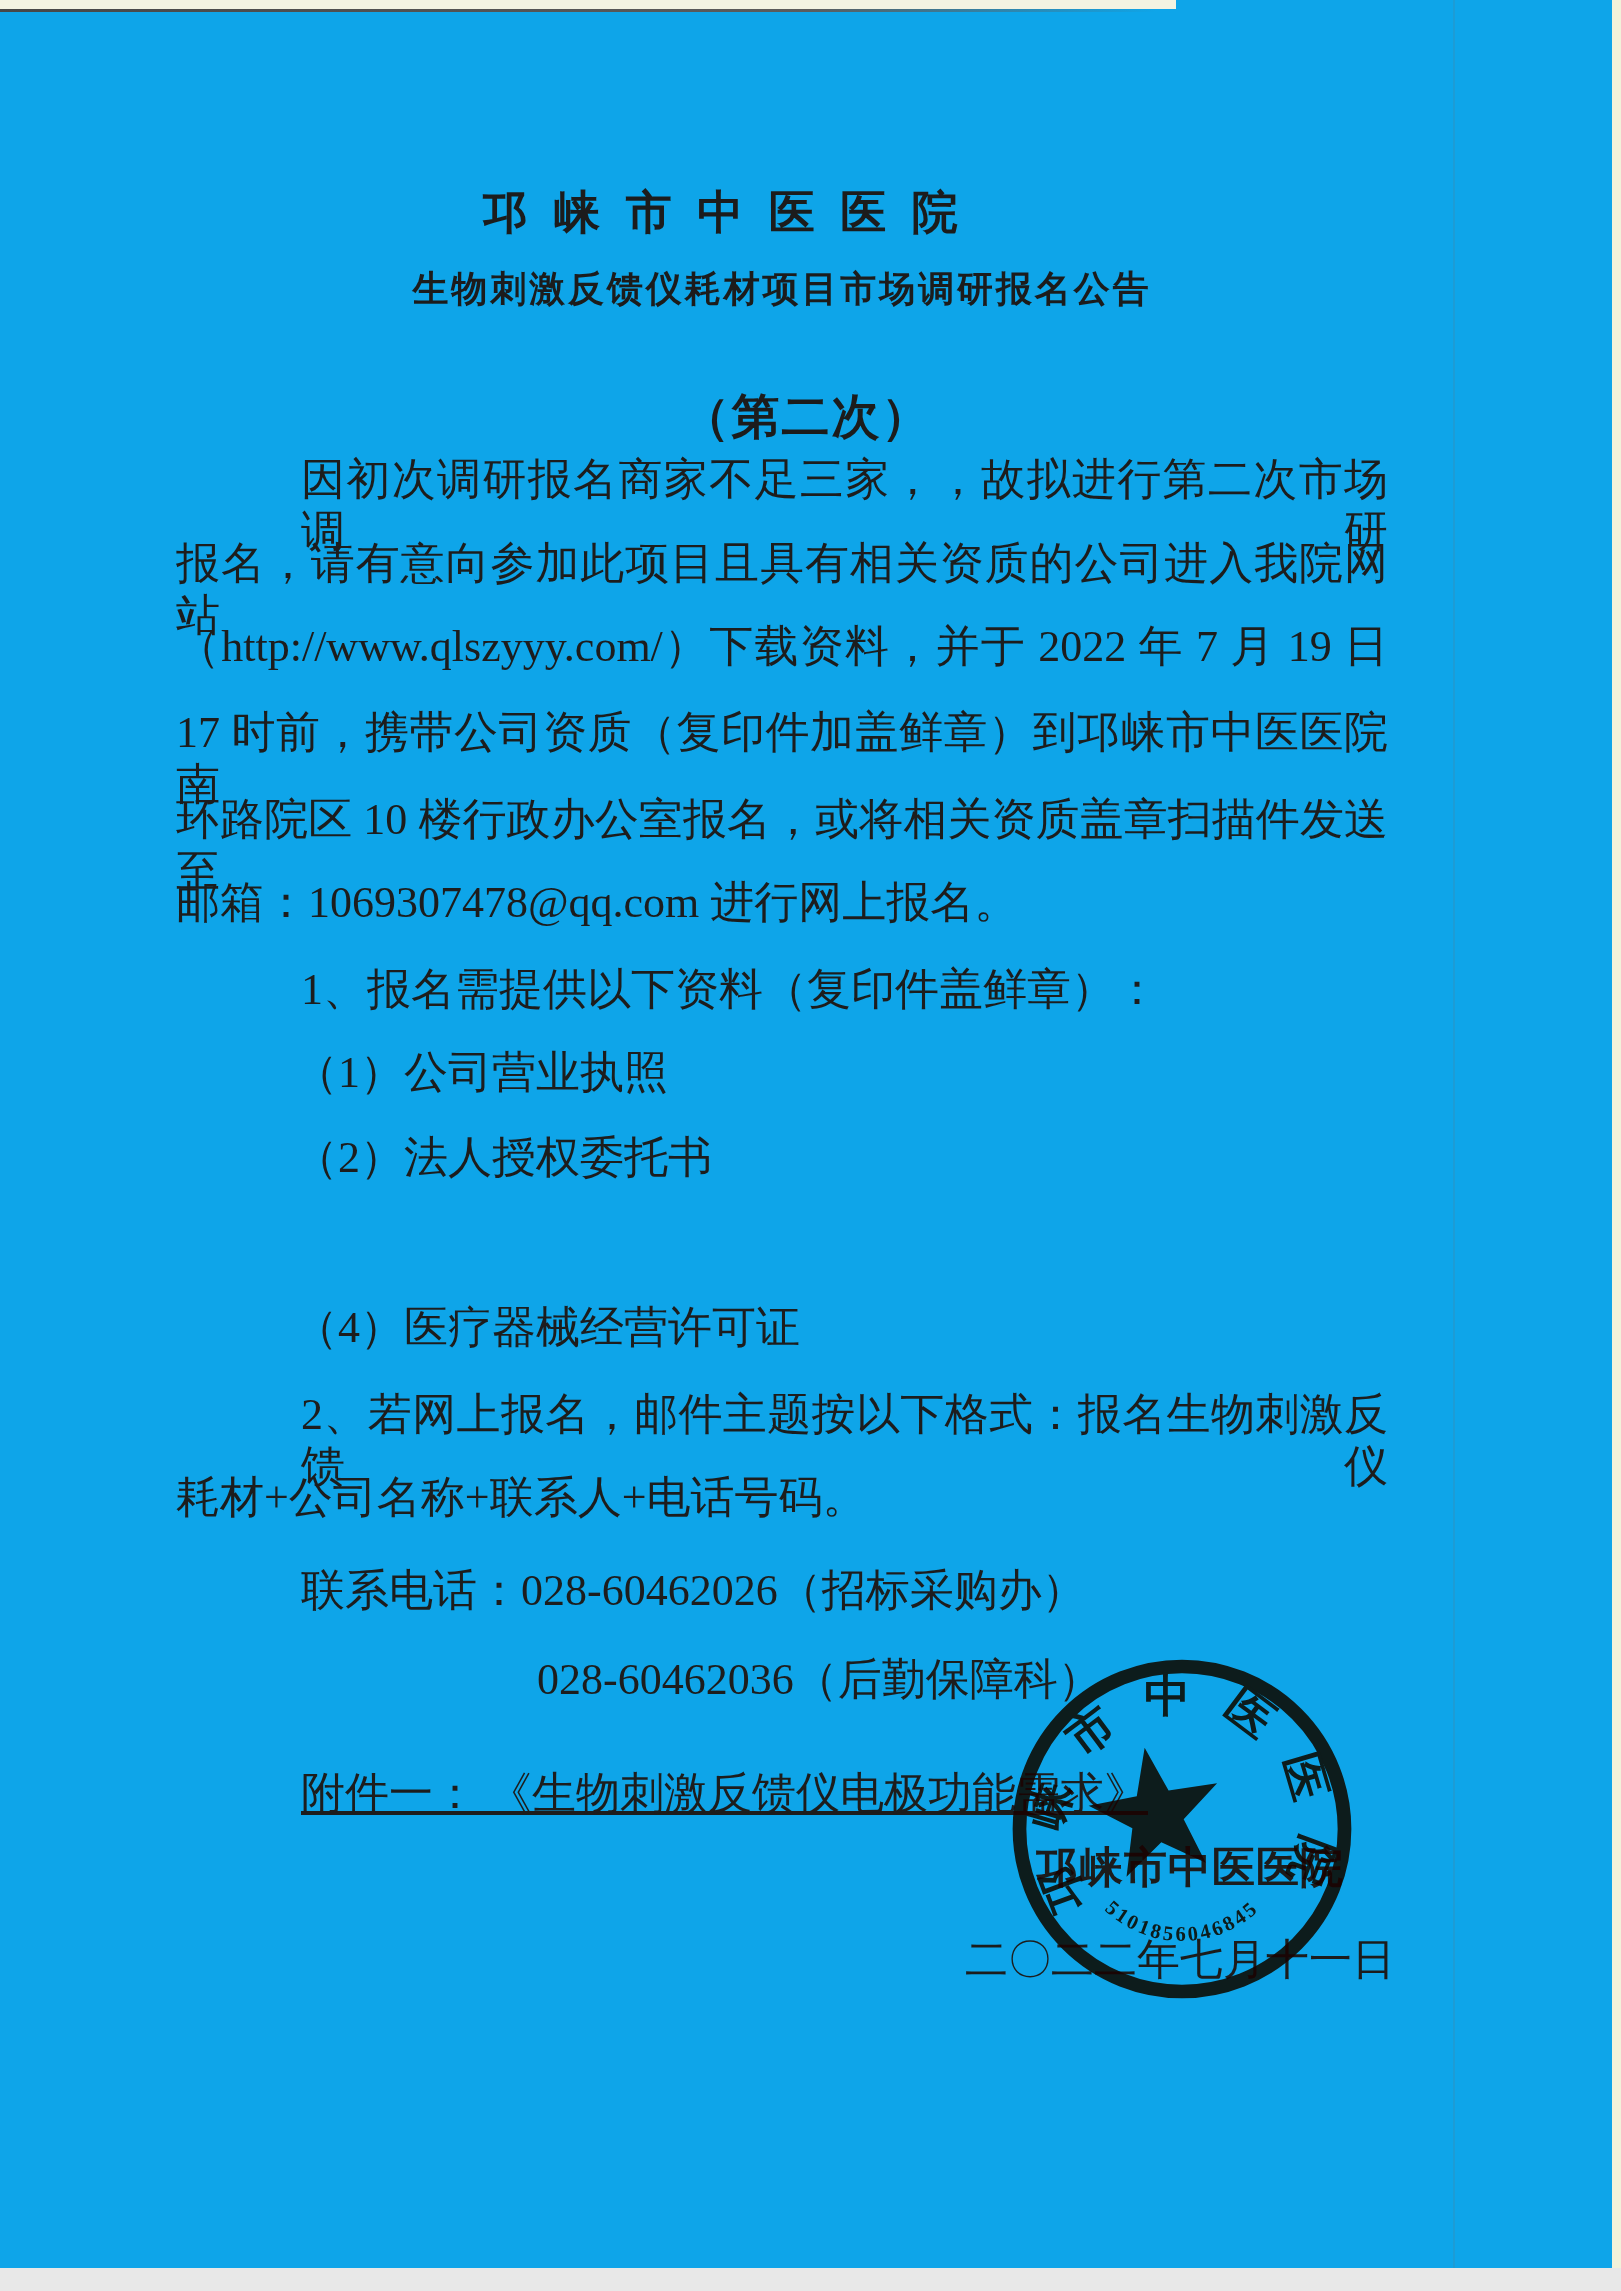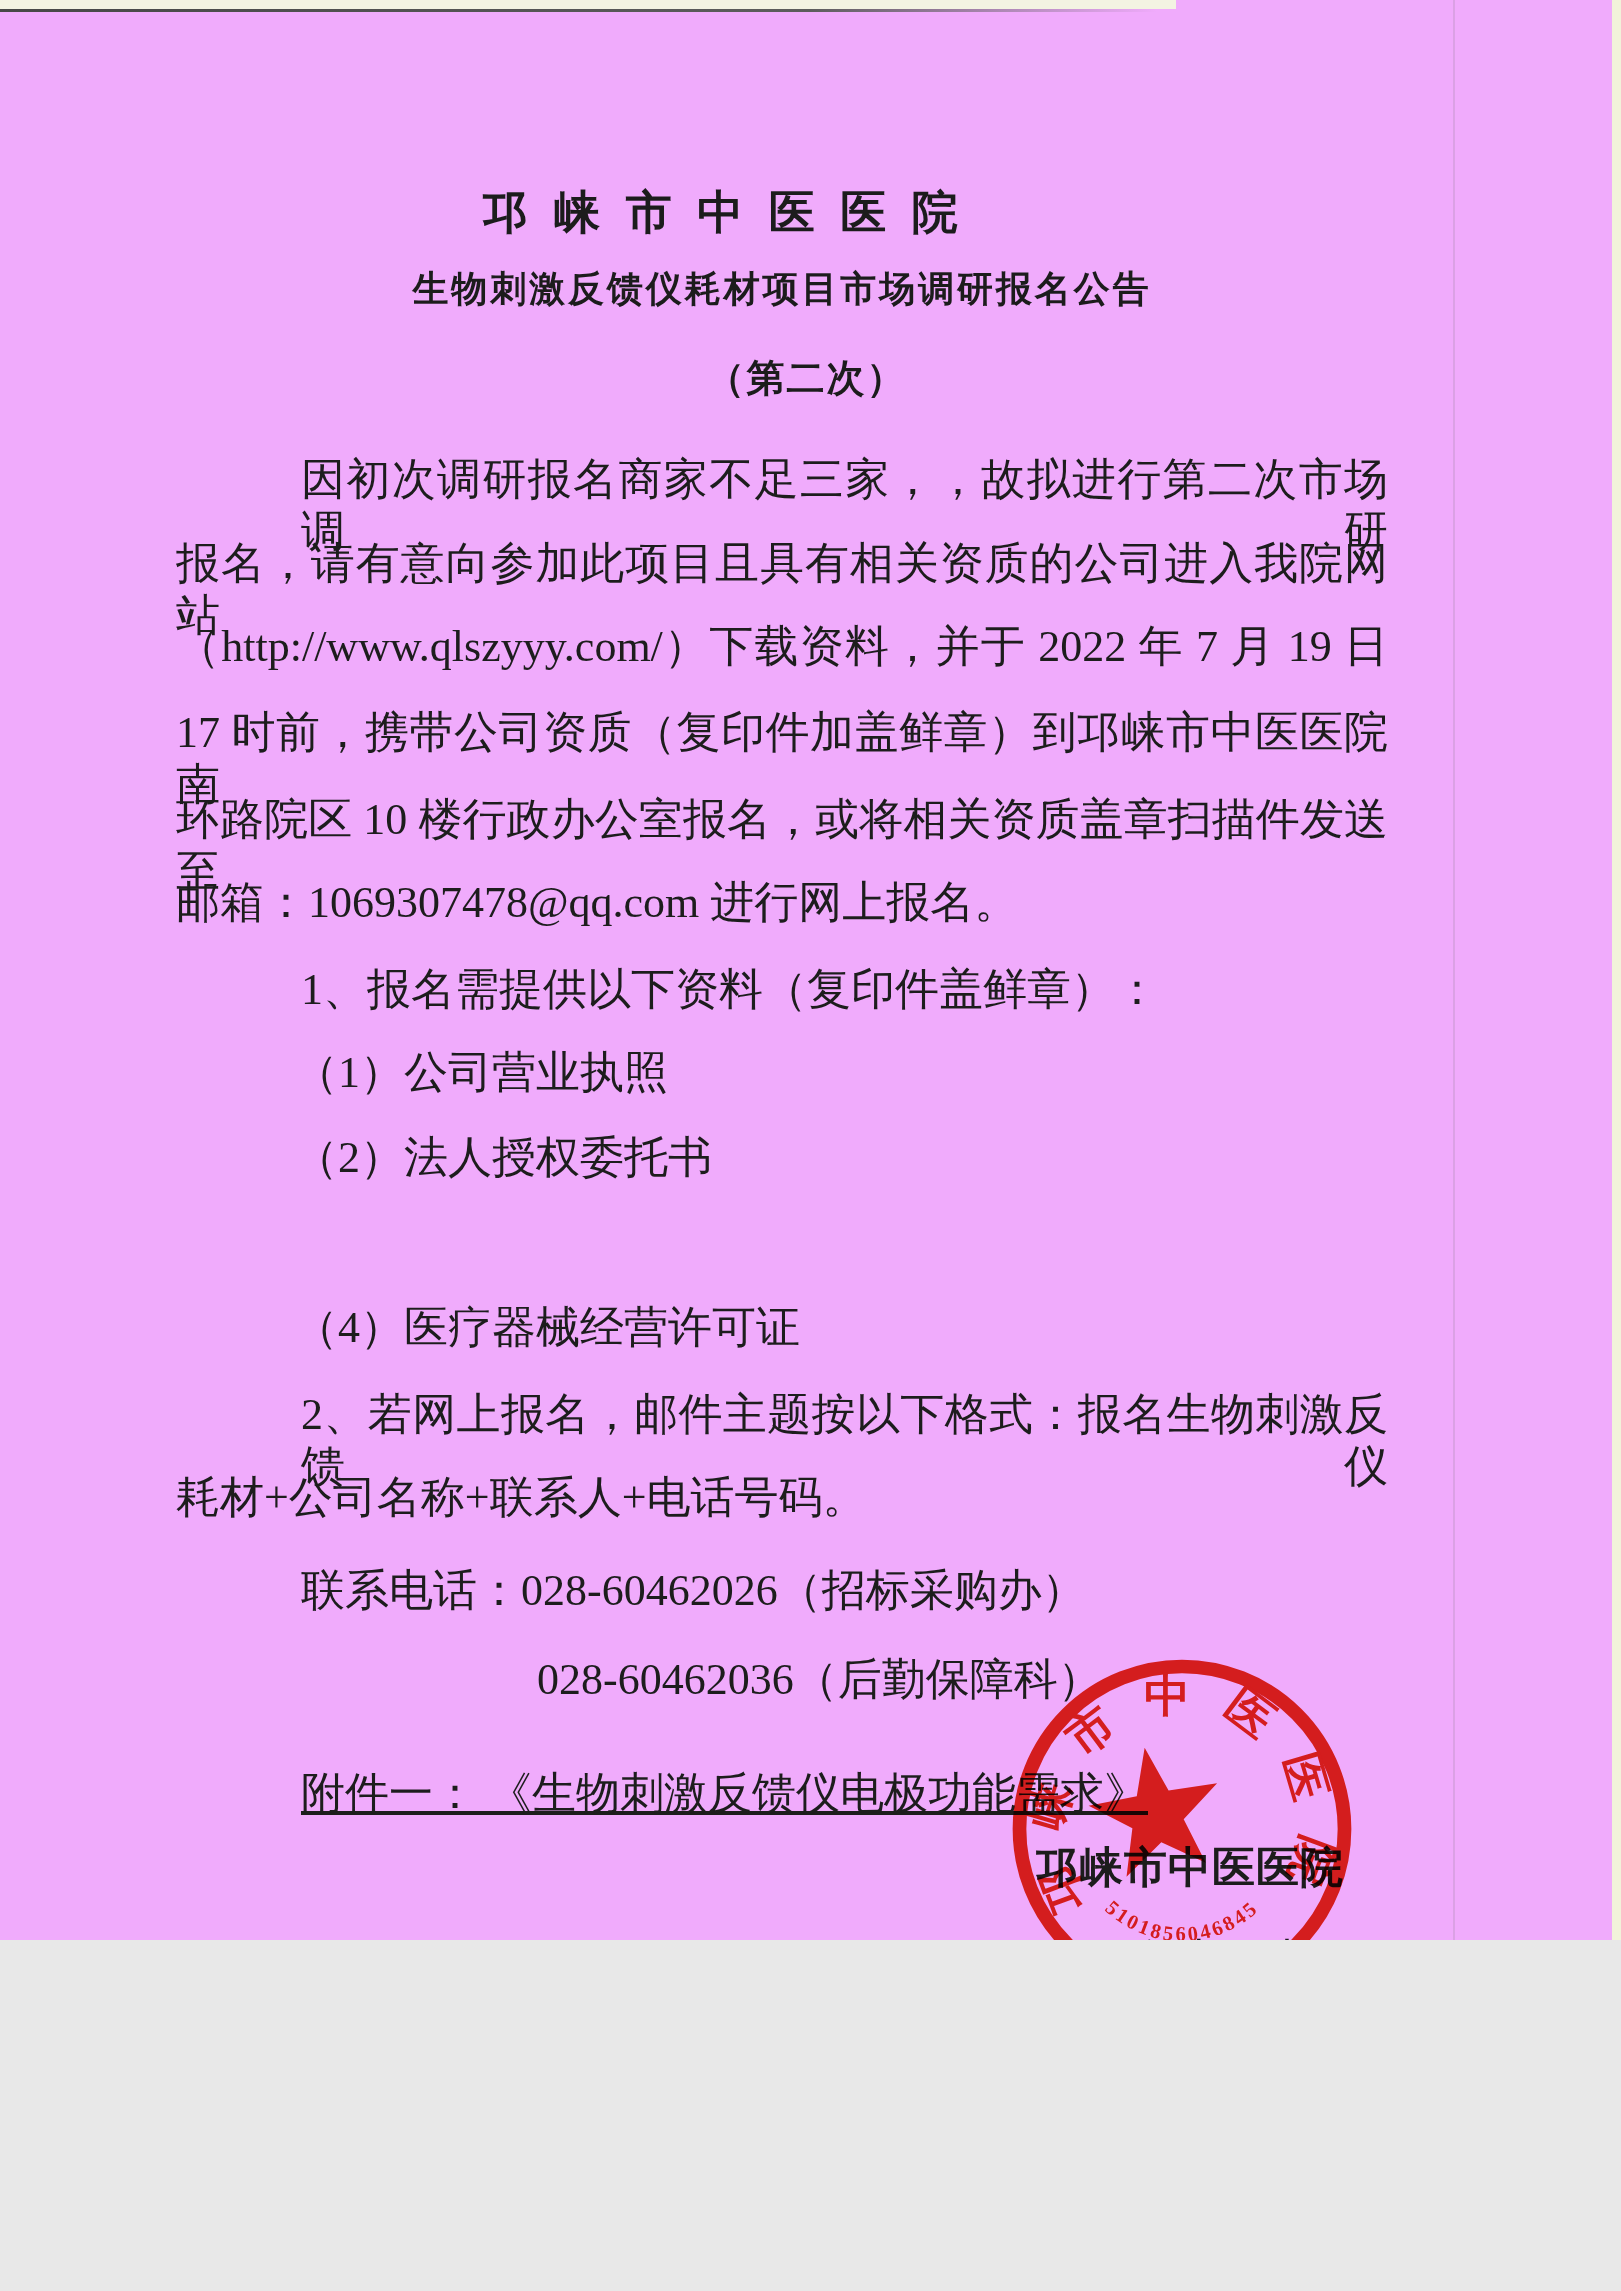--- a/index.html
+++ b/index.html
@@ -1,36 +1,36 @@
 <!DOCTYPE html>
 <html><head>
 <meta charset="utf-8">
 <style>
   html,body{margin:0;padding:0;background:#e8e8e8;}
   .page{
     position:relative;
-    width:1621px;height:1940px;
-    background:#f0abfc;
+    width:1621px;height:2268px;
+    background:#0ea5e9;
     overflow:hidden;
     font-family:"Liberation Serif","DejaVu Serif",serif;
     color:#1c1c1c;
   }
   
   .top-strip{position:absolute;top:0;left:0;width:1176px;height:8.8px;background:#f3f3e2;}
   .top-line{position:absolute;top:8.8px;left:0;width:1157px;height:2.9px;
     background:linear-gradient(to right,#474747 0%,#5c5c5c 70%,rgba(92,92,92,0) 100%);}
   .scan-vline{position:absolute;left:1453px;top:0;width:2px;height:2292px;background:rgba(110,110,110,0.16);}
   .right-strip{position:absolute;top:0;right:0;width:8.8px;height:2292px;background:#f2f2da;}
 
   
   .h{position:absolute;left:176px;width:1212px;text-align:center;
      font-family:"Liberation Sans","DejaVu Sans",sans-serif;font-weight:700;white-space:nowrap;}
   .title{top:182px;font-size:46px;letter-spacing:25.5px;transform:translateX(-49px);}
   .subtitle{top:265px;font-size:36px;letter-spacing:2.9px;}
-  .edition{top:353px;font-size:38px;letter-spacing:2px;transform:translateX(24.5px);}
+  .edition{top:385px;font-size:48px;letter-spacing:2px;transform:translateX(24.5px);}
 
   
   .ln{position:absolute;left:176px;width:1212px;font-size:44px;line-height:1.18;
       white-space:pre;color:#1d1d1d;}
   .just{white-space:normal;text-align:justify;text-align-last:justify;}
   .ind{padding-left:125px;width:1087px;}
   .ind2{padding-left:118px;}
   .ind8{padding-left:361px;}
 
   .l0{top:454px;}  .l1{top:538px;}  .l2{top:621px;}  .l3{top:707px;}

